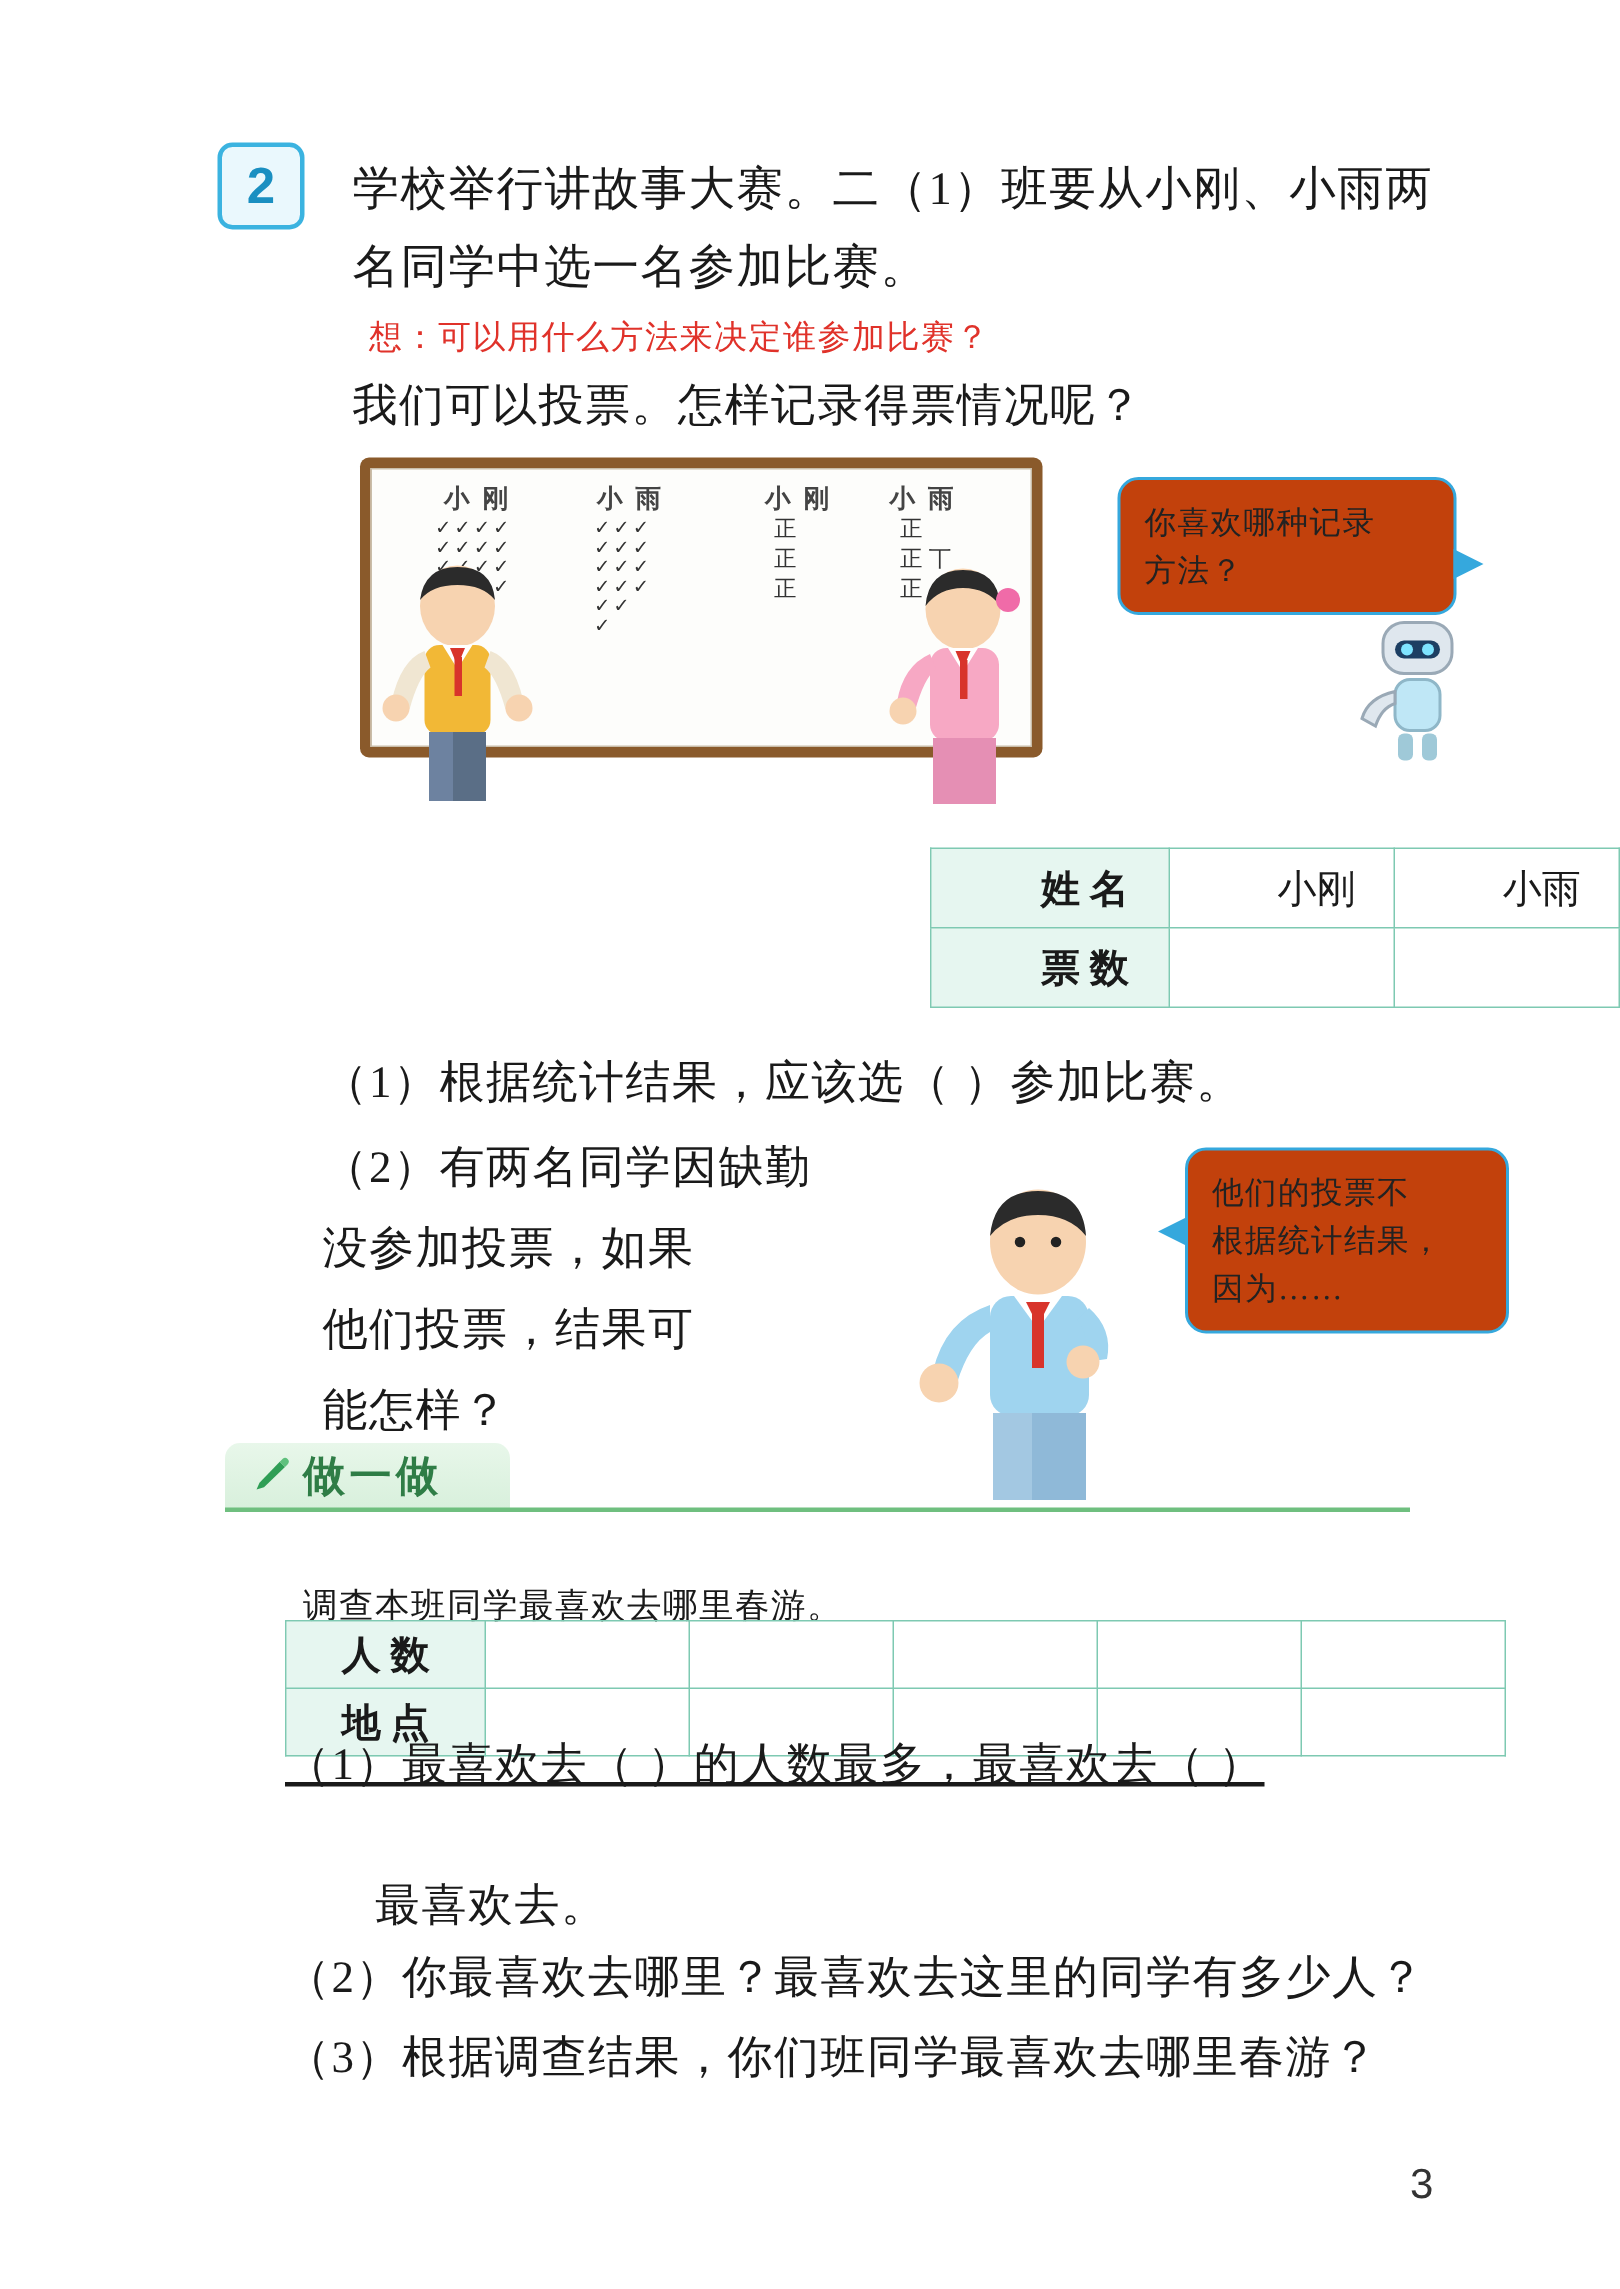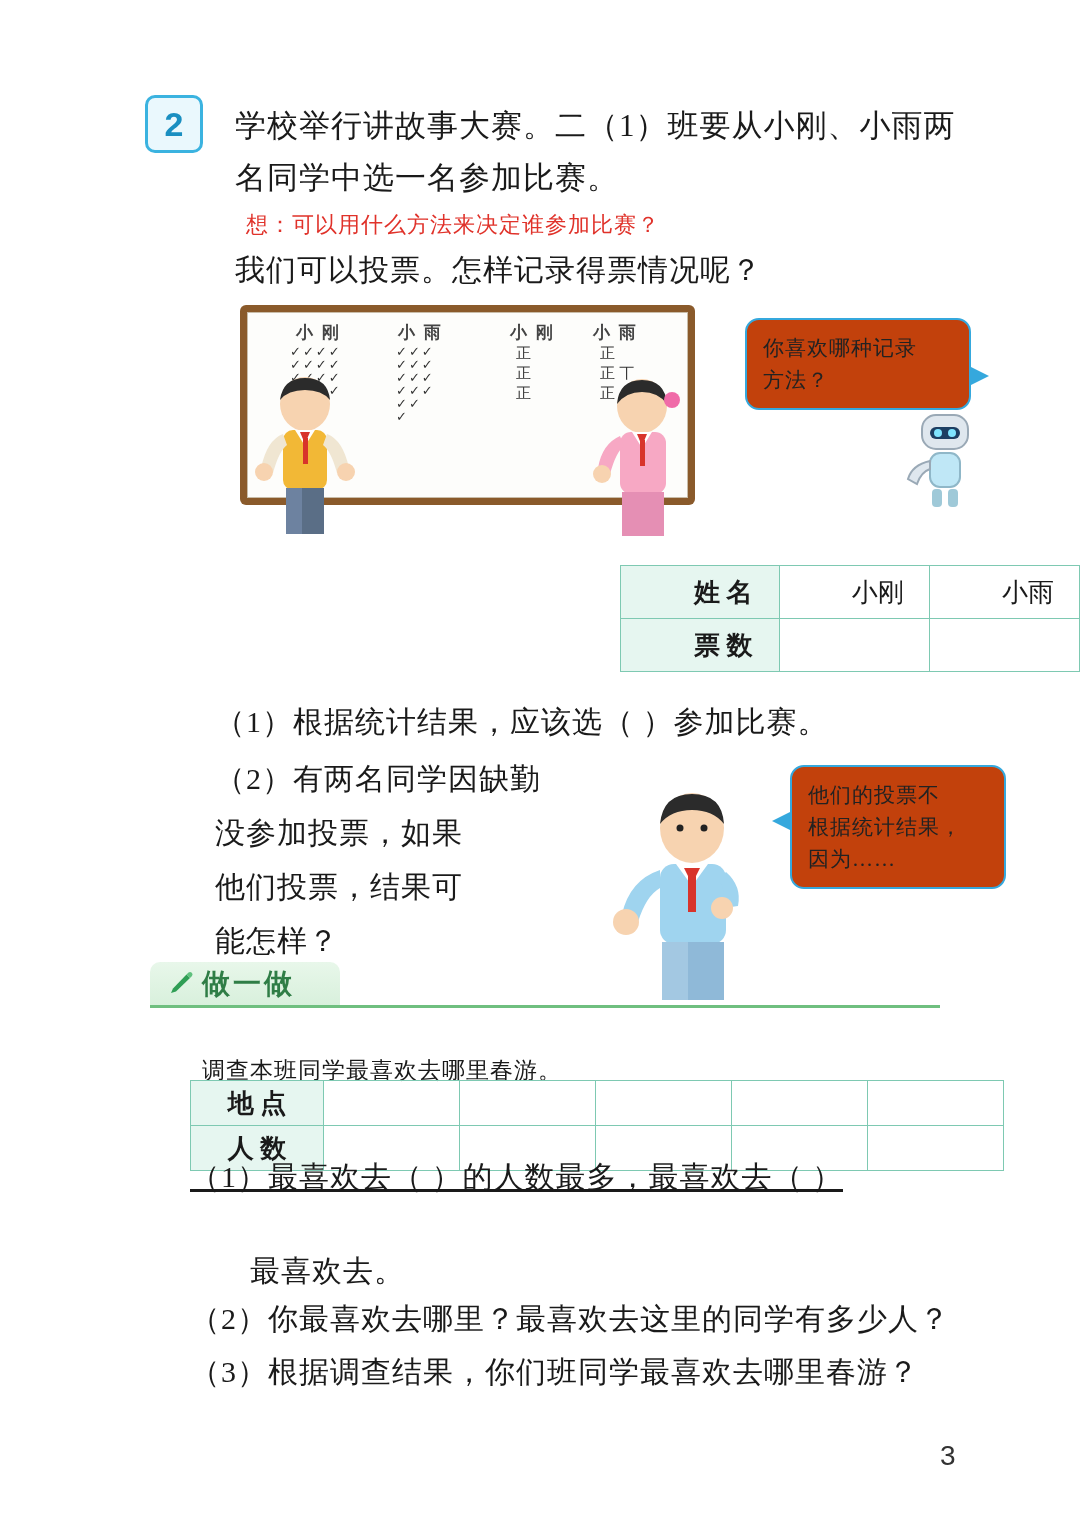--- a/index.html
+++ b/index.html
@@ -301,29 +301,29 @@
     </span>
     <span class="doit-label">做一做</span>
   </div>
   <div class="doit-rule"></div>
 
   <div class="doit-text">调查本班同学最喜欢去哪里春游。</div>
 
   <table class="tbl" id="survey-table">
     <tbody>
         <tr>
-      <td class="hd">地 点</td>
+      <td class="hd">人 数</td>
       <td></td>
       <td></td>
       <td></td>
       <td></td>
       <td></td>
     </tr>
     <tr>
-      <td class="hd">人 数</td>
+      <td class="hd">地 点</td>
       <td></td>
       <td></td>
       <td></td>
       <td></td>
       <td></td>
     </tr>
   </tbody>
     </table>
 
   <div class="sub-q" id="sq1">（1）最喜欢去（        ）的人数最多，最喜欢去（        ）</div>

